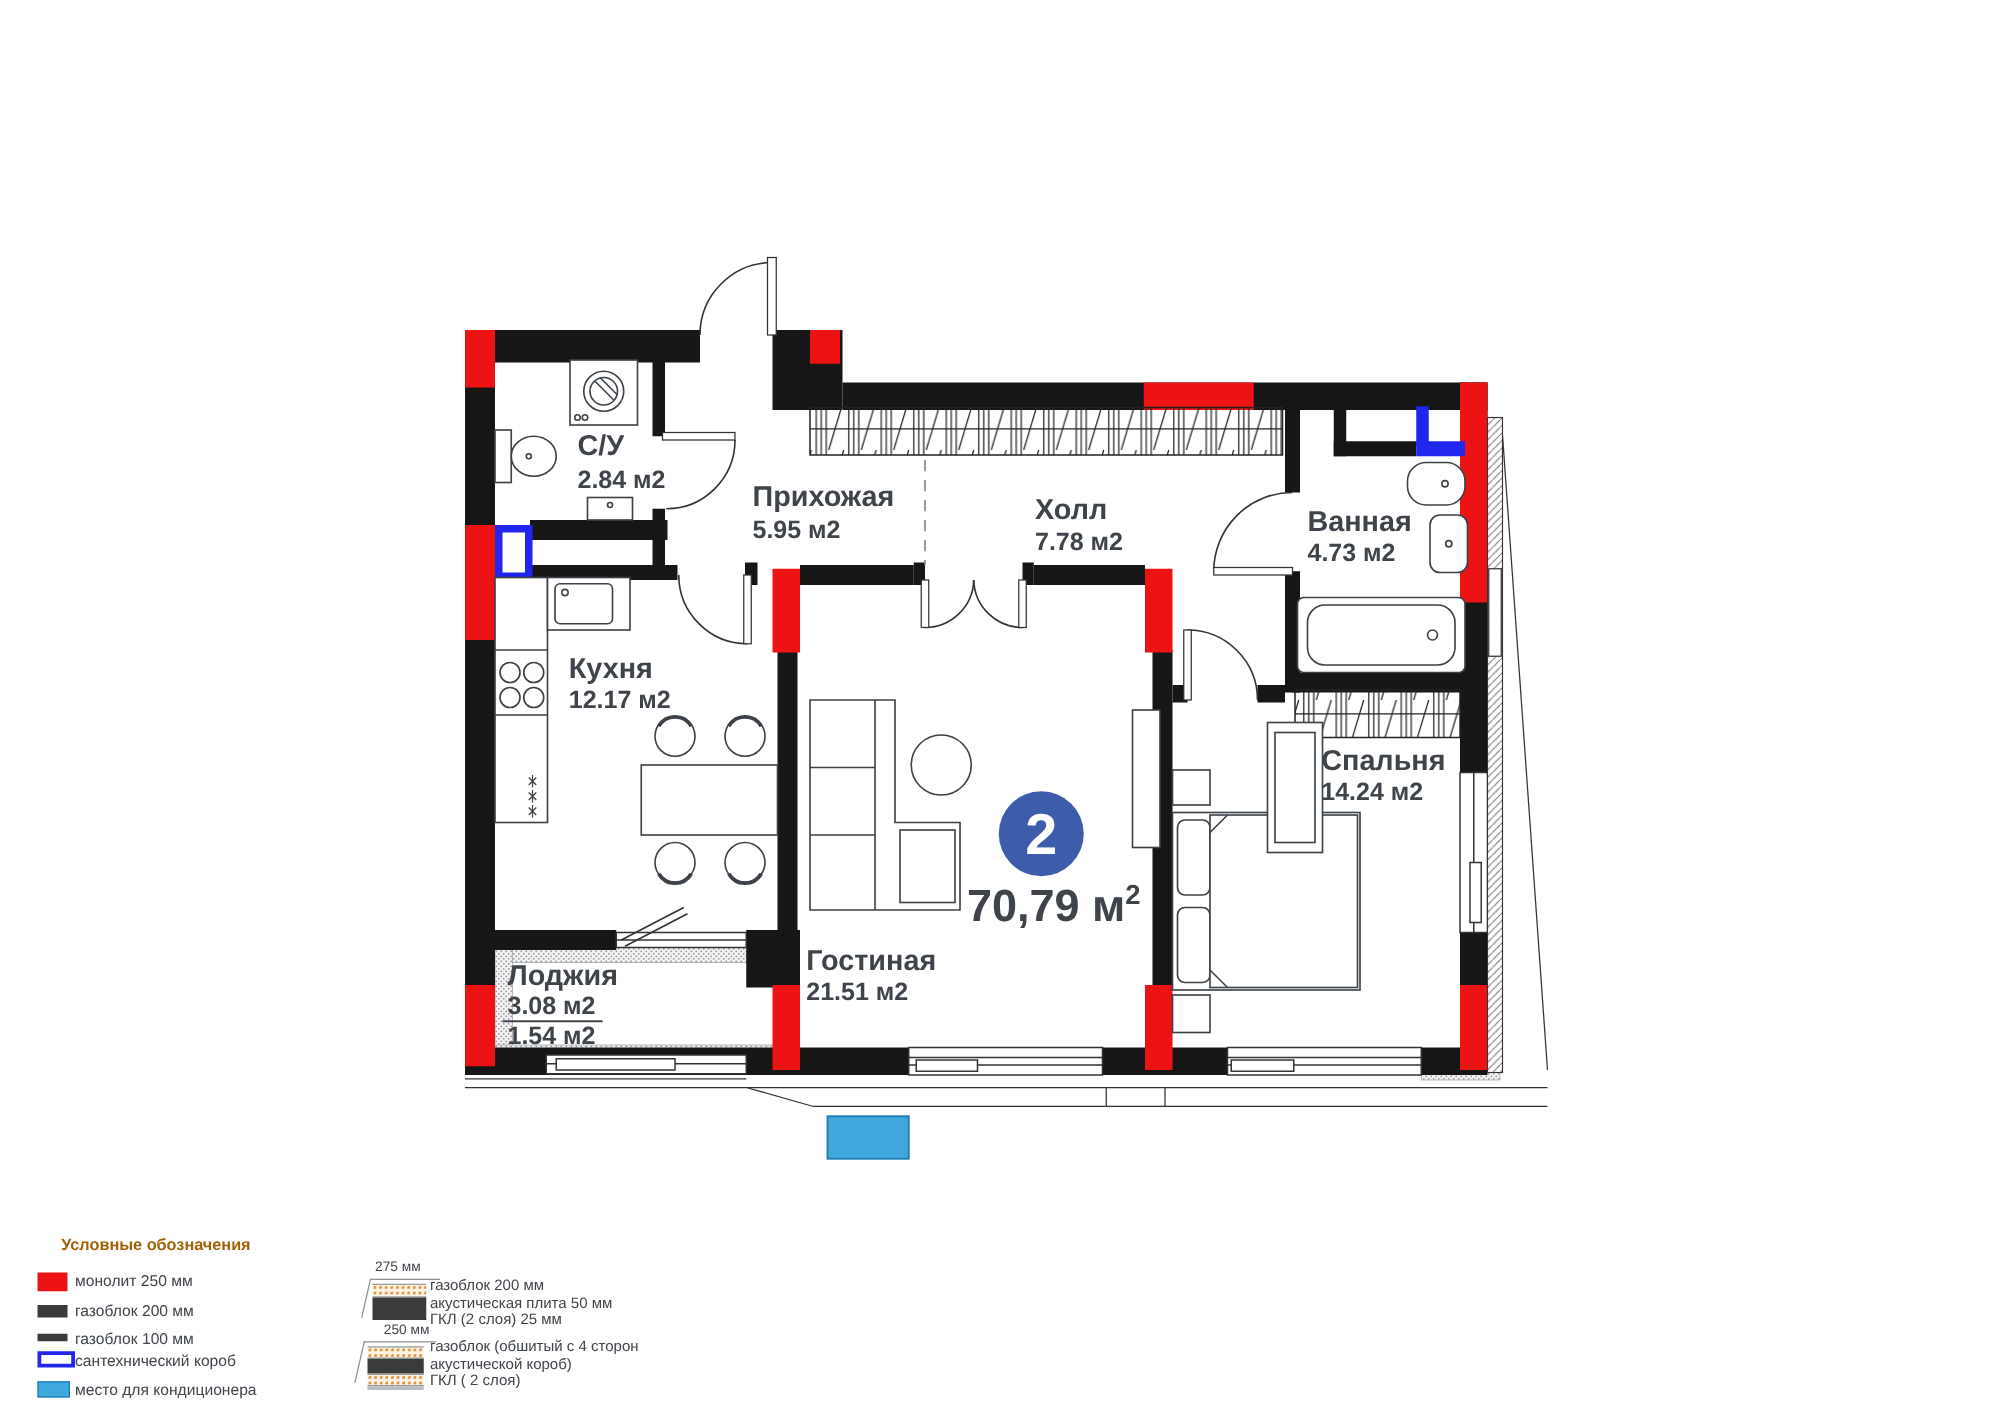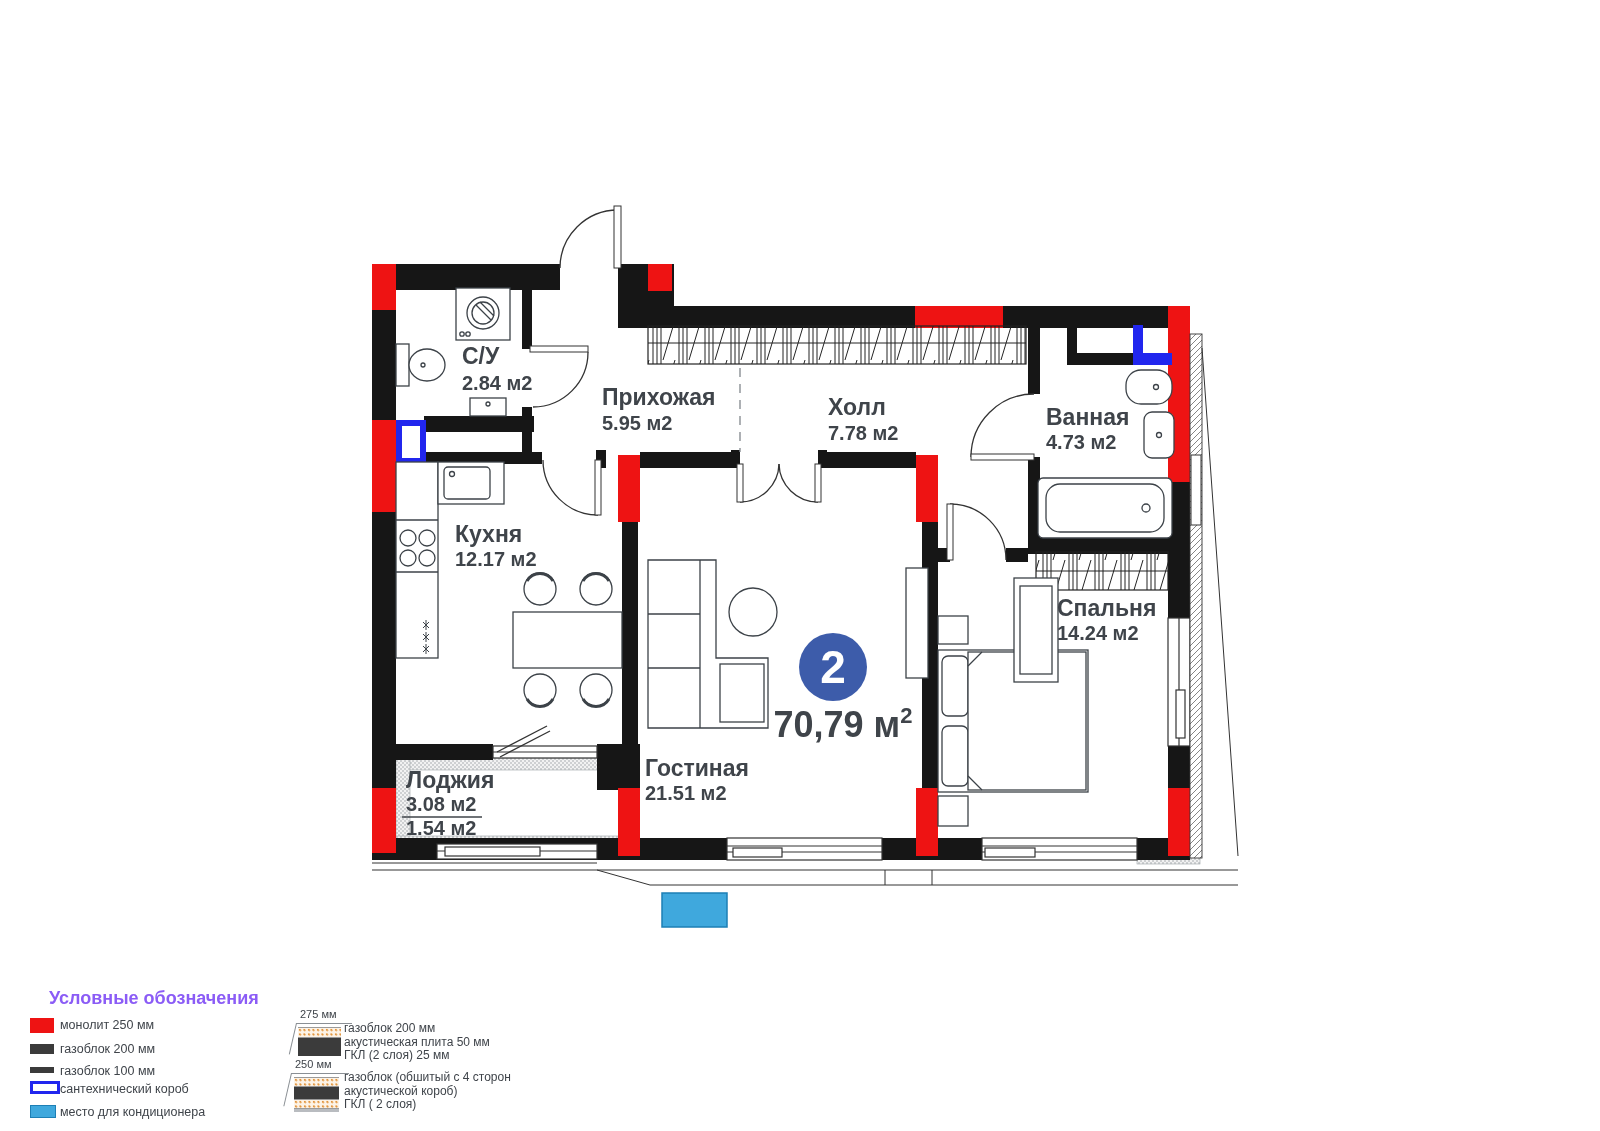--- a/index.html
+++ b/index.html
@@ -7,21 +7,21 @@
          font-family:"Liberation Sans",sans-serif;}
   .plan-svg{position:absolute;left:0;top:0;}
   svg text{font-family:"Liberation Sans",sans-serif;fill:#3f444a;font-weight:bold;}
   .room-name{font-size:23px;}
   .room-area{font-size:20px;}
   .badge-num{font-size:46px;fill:#ffffff;}
   .badge-area{font-size:36px;}
   .badge-sup{font-size:22px;}
 
   
-  .legend-title{position:absolute;left:49px;top:988px;font-size:18px;font-weight:bold;color:#8b5cf6;}
+  .legend-title{position:absolute;left:49px;top:988px;font-size:13px;font-weight:bold;color:#a16207;}
   .lg-row{position:absolute;left:30px;}
   .lg-swatch{position:absolute;left:0;top:0;width:24px;}
   .lg-label{position:absolute;left:30px;top:-3px;font-size:12.5px;color:#3f444a;white-space:nowrap;}
   .sw-monolith{height:15px;background:#ee1313;}
   .sw-gas200{height:10px;background:#3b3b3b;margin-top:3px;}
   .sw-gas100{height:6px;background:#3b3b3b;margin-top:5px;}
   .sw-sanitary{height:7px;background:#fff;border:3px solid #2126ee;}
   .sw-ac{height:11px;background:#3fa8dd;border:1px solid #1d7fb5;margin-top:1px;}
 
   
@@ -328,21 +328,21 @@
     <div class="band-dark" style="height:18px;"></div>
   </div>
   <div class="wt-lines" style="left:344px;top:1022px;">
     <div>газоблок 200 мм</div>
     <div>акустическая плита 50 мм</div>
     <div>ГКЛ (2 слоя) 25 мм</div>
   </div>
 </div>
 
 <div>
-  <div class="wt-size" style="left:295px;top:1058px;">250 мм</div>
+  <div class="wt-size" style="left:307px;top:1058px;">250 мм</div>
   <div class="wt-hline" style="left:291px;top:1073px;width:58px;"></div>
   <div class="wt-diag" style="left:291px;top:1073px;height:34px;"></div>
   <div class="wt-swatch" style="left:294px;top:1077px;width:45px;">
     <div class="band-dots" style="height:8px;"></div>
     <div class="band-dark" style="height:12px;"></div>
     <div class="band-dots" style="height:8px;"></div>
     <div class="band-gray"></div>
   </div>
   <div class="wt-lines" style="left:344px;top:1071px;">
     <div>газоблок (обшитый с 4 сторон</div>

